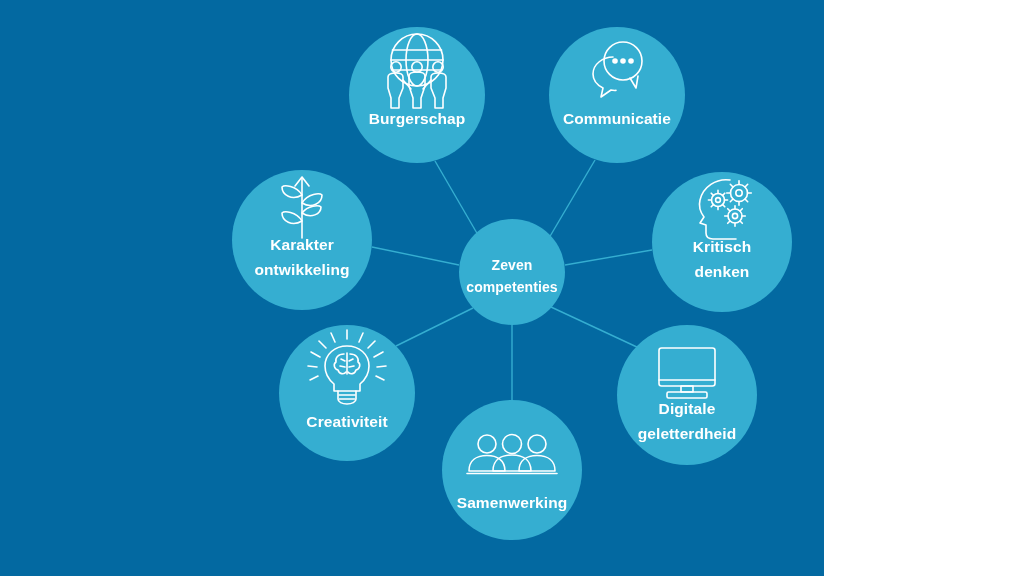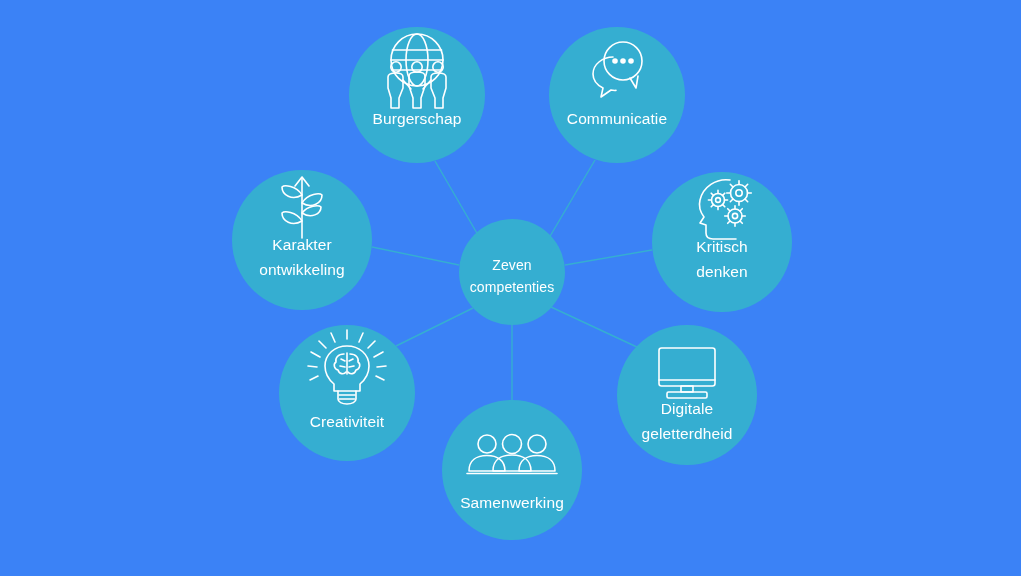--- a/index.html
+++ b/index.html
@@ -9,23 +9,24 @@
     background: #ffffff;
   }
   body {
     width: 1024px;
     height: 576px;
     overflow: hidden;
     font-family: "Liberation Sans", sans-serif;
   }
   #stage {
     position: relative;
-    width: 1021px;
+    width: 824px;
     height: 576px;
-    background: #3b82f6;
+    background: #0369a1;
+    font-weight: bold;
   }
   #diagram {
     display: block;
     width: 1024px;
     height: 576px;
   }
   .node-label {
     font-family: "Liberation Sans", sans-serif;
     fill: #ffffff;
     text-anchor: middle;

